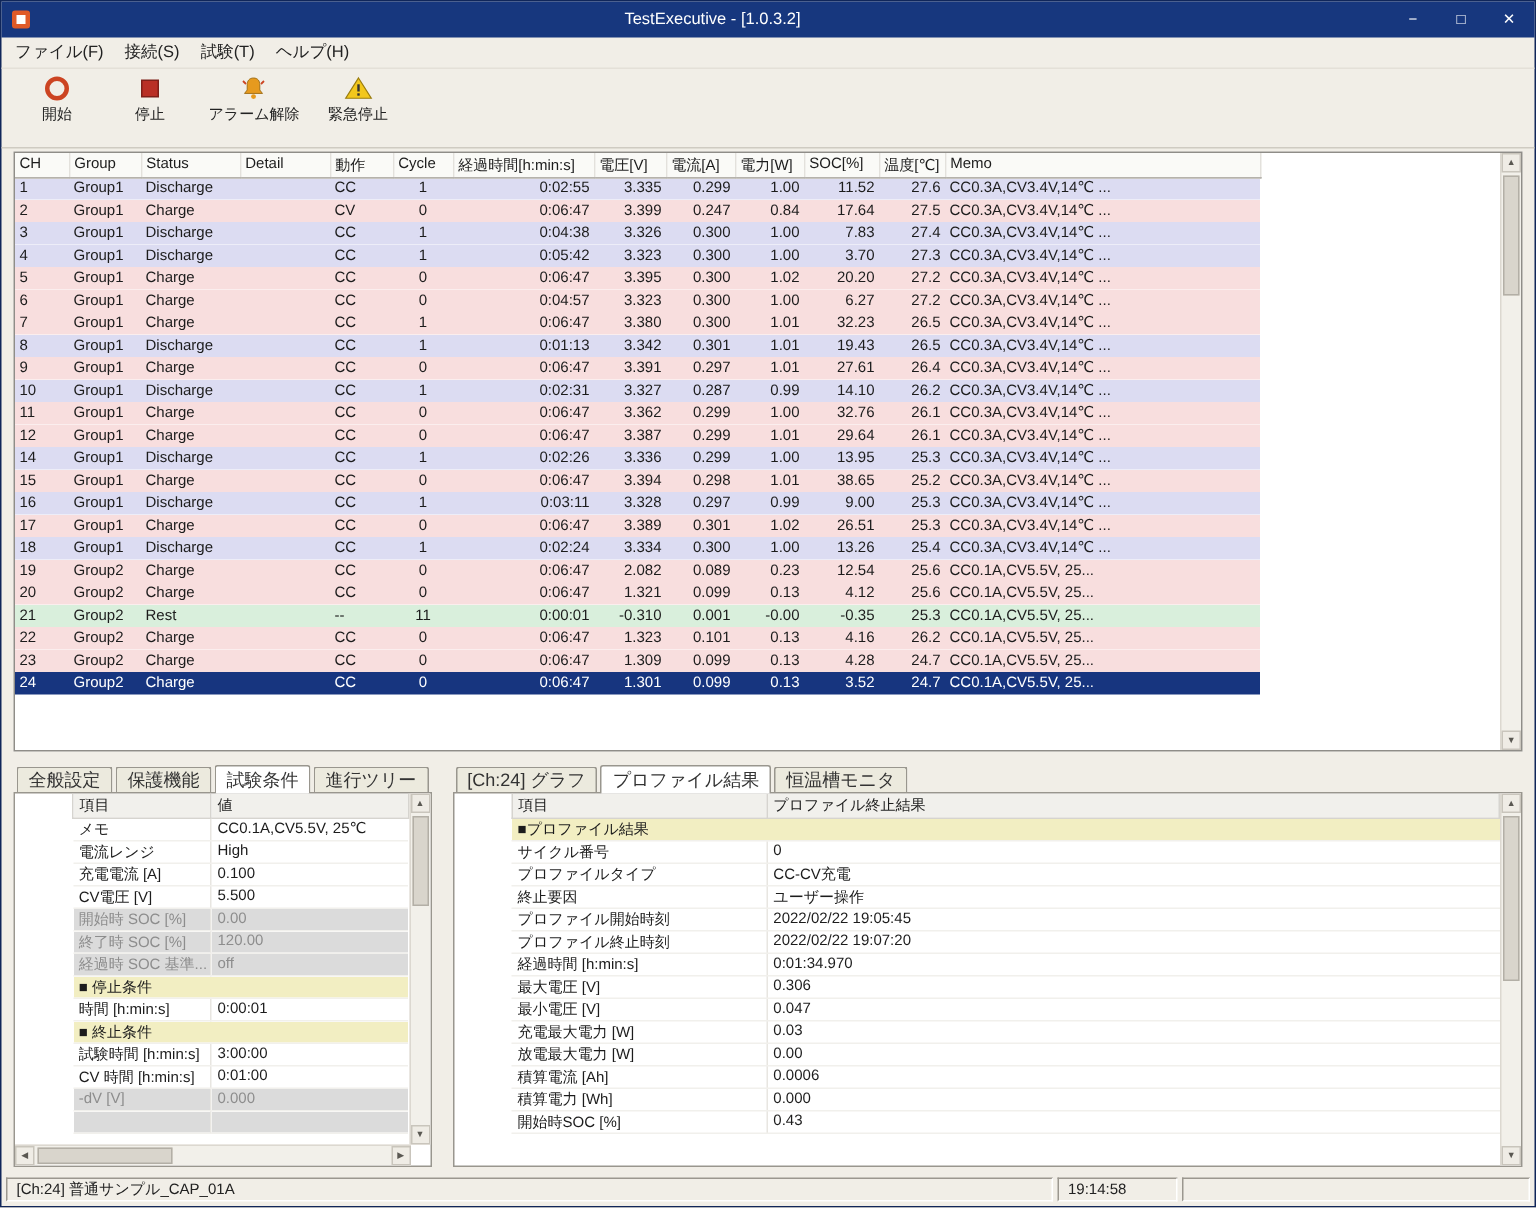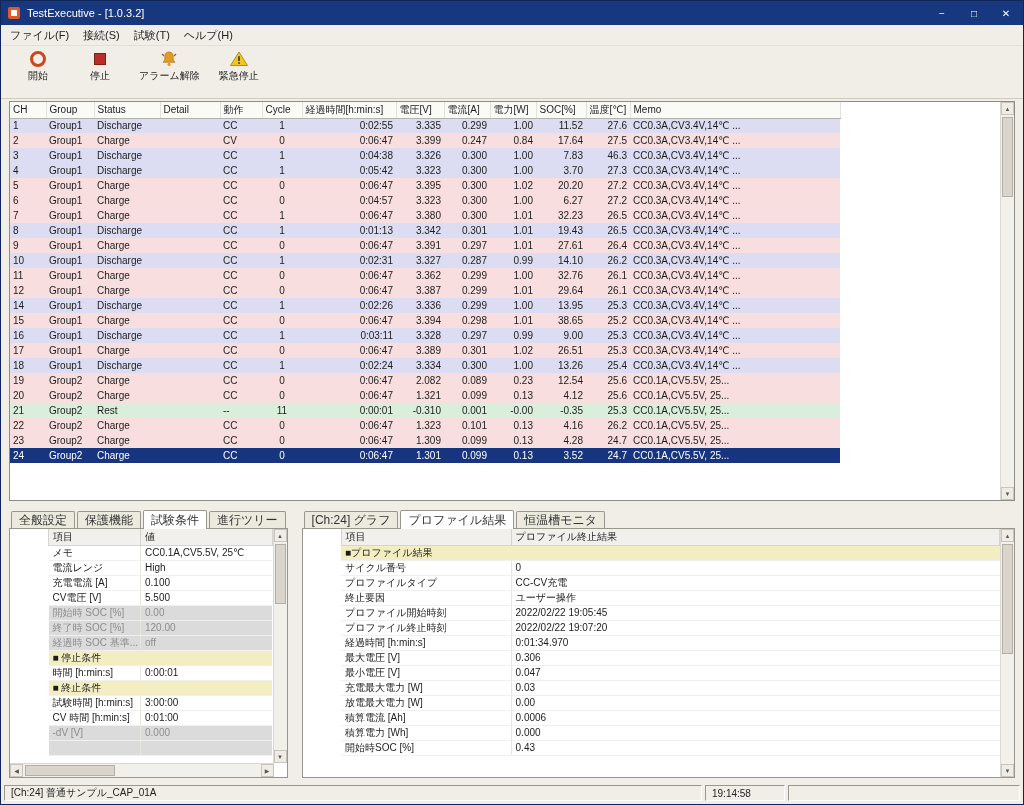--- a/index.html
+++ b/index.html
@@ -4,23 +4,23 @@
 <style>
 :root{
   --titlebar:#17377e; --charge-row:#f8dede; --discharge-row:#dcdcf2;
   --rest-row:#d9efdc; --selected-row:#17357f; --section-row:#f2eec2;
 }
 *{box-sizing:border-box;}
 html,body{margin:0;padding:0;}
 body{width:1024px;height:805px;overflow:hidden;font-family:"Liberation Sans","DejaVu Sans",sans-serif;background:#d4d0c8;}
 .window{width:1024px;height:805px;display:flex;flex-direction:column;border:1px solid #10265a;background:#f1eee7;}
 .titlebar{flex:0 0 24px;background:var(--titlebar);color:#fff;display:flex;align-items:center;padding:0 4px 0 6px;gap:6px;font-size:11px;}
-.titlebar .title{flex:1;white-space:nowrap;overflow:hidden;}
+.titlebar .title{flex:1;white-space:nowrap;overflow:hidden;text-align:center;}
 .win-btn{width:26px;height:18px;display:flex;align-items:center;justify-content:center;font-size:10px;color:#fff;cursor:default;}
-.menubar{flex:0 0 20px;display:flex;align-items:center;padding:0 2px;font-size:11px;color:#222;}
+.menubar{flex:0 0 20px;display:flex;align-items:flex-start;padding:0 2px;font-size:11px;color:#222;}
 .menu-item{padding:2px 7px;}
 .toolbar{flex:0 0 52px;display:flex;align-items:flex-start;gap:16px;padding:4px 14px;border-top:1px solid #e4e0d8;border-bottom:1px solid #cfcbc2;}
 .tool-btn{display:flex;flex-direction:column;align-items:center;justify-content:flex-start;min-width:46px;height:44px;gap:1px;font-size:10px;color:#222;}
 .tool-btn svg{display:block;}
 .table-area{flex:0 0 400px;margin:2px 8px 0 8px;background:#fff;border:1px solid #8f8d88;position:relative;overflow:hidden;}
 table.grid{border-collapse:collapse;table-layout:fixed;width:830px;font-size:10px;color:#1c1c1c;}
 table.grid th{font-weight:normal;text-align:left;height:16px;padding:0 3px;background:#fafaf7;border-bottom:1px solid #b5b2ac;border-right:1px solid #e3e1dc;white-space:nowrap;overflow:hidden;}
 table.grid td{height:15px;padding:0 3px;white-space:nowrap;overflow:hidden;}
 table.grid td.num{text-align:right;}
 table.grid td.ctr{text-align:center;}
@@ -183,21 +183,21 @@
             <td>Group1</td>
             <td>Discharge</td>
             <td></td>
             <td>CC</td>
             <td class="ctr">1</td>
             <td class="num">0:04:38</td>
             <td class="num">3.326</td>
             <td class="num">0.300</td>
             <td class="num">1.00</td>
             <td class="num">7.83</td>
-            <td class="num">46.3</td>
+            <td class="num">27.4</td>
             <td>CC0.3A,CV3.4V,14℃ ...</td>
           </tr>
           <tr class="discharge">
             <td>4</td>
             <td>Group1</td>
             <td>Discharge</td>
             <td></td>
             <td>CC</td>
             <td class="ctr">1</td>
             <td class="num">0:05:42</td>

